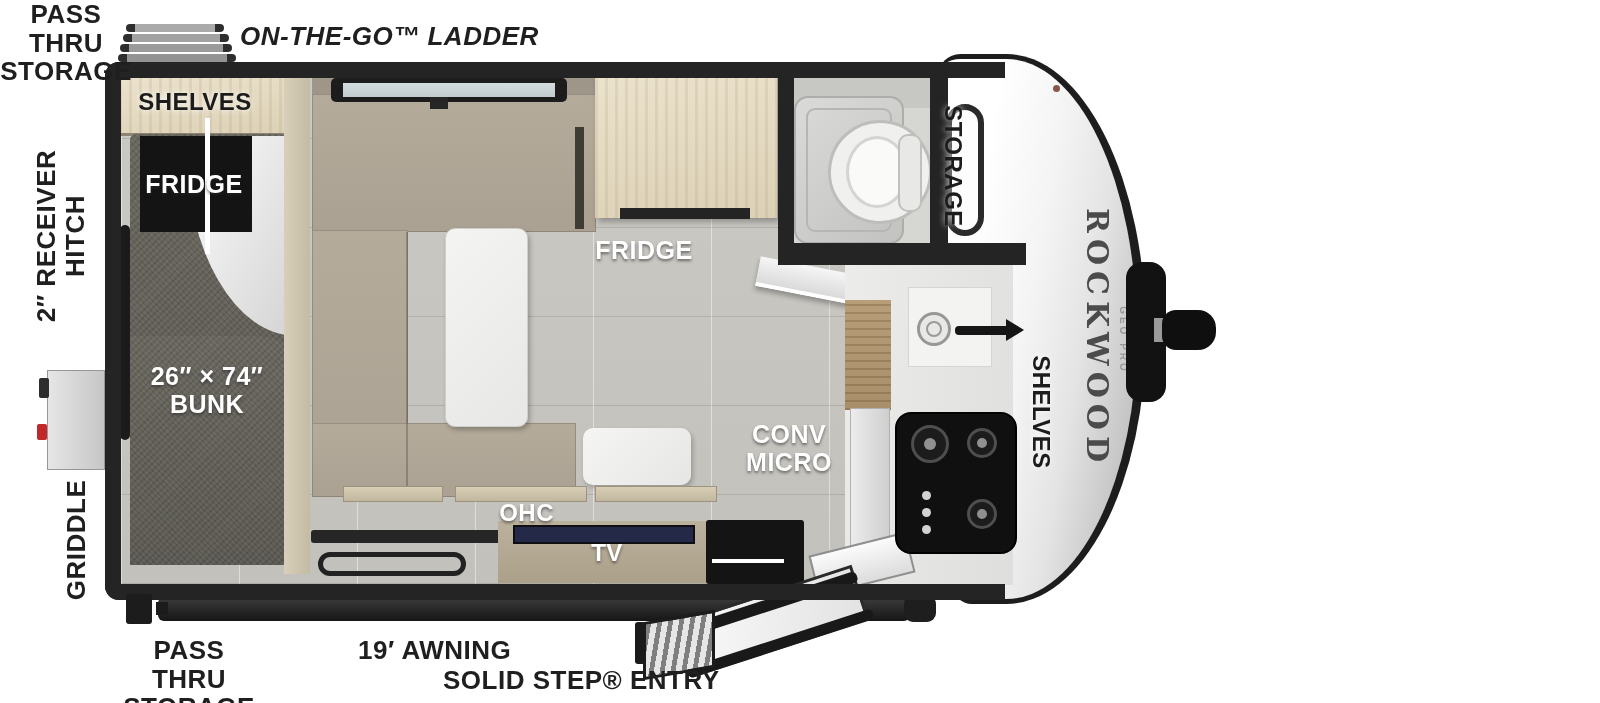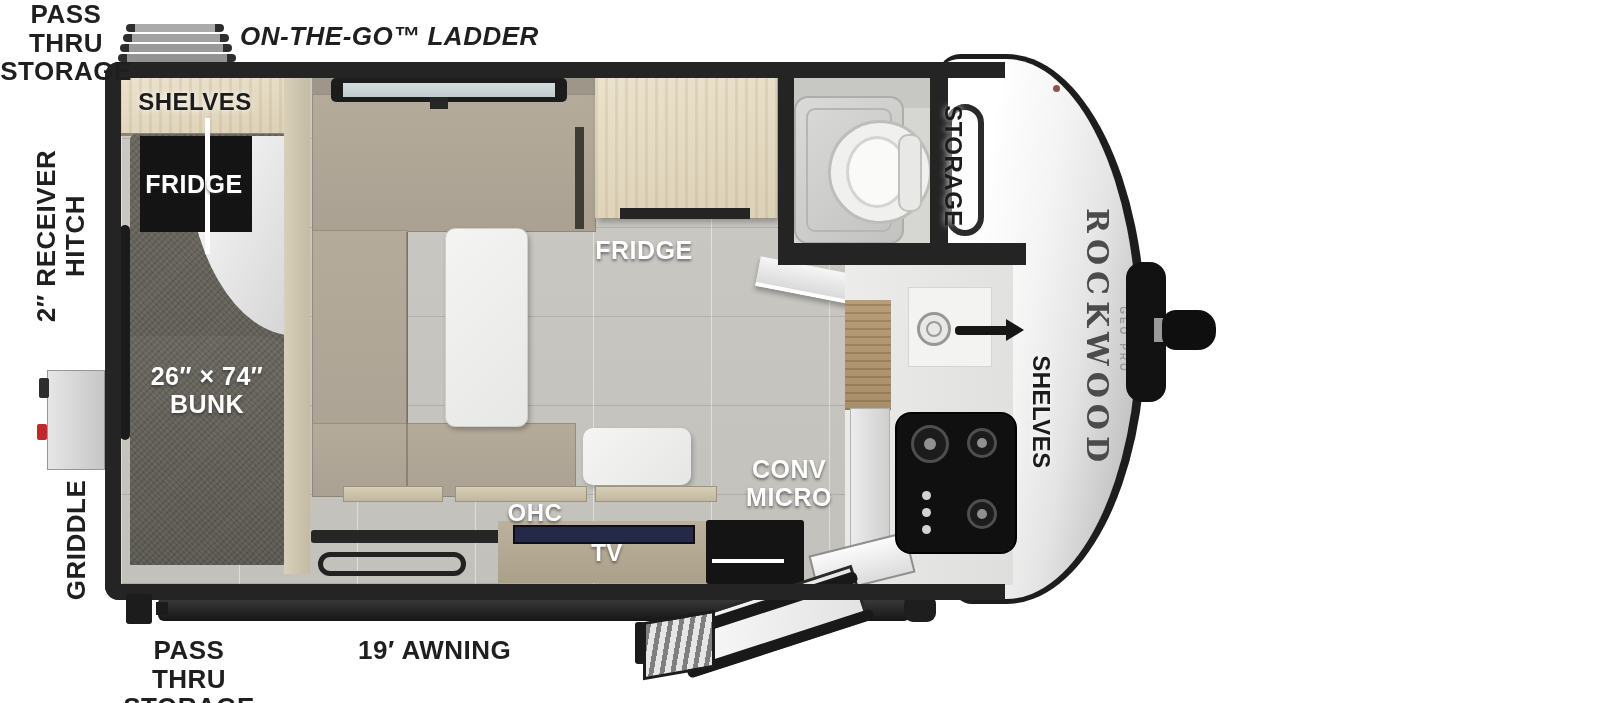--- a/index.html
+++ b/index.html
@@ -37,20 +37,21 @@
 
   <div class="ext" style="left:0;top:2;width:132px;">PASS THRU
 STORAGE</div>
   <div class="ext" style="left:240;left:240px;top:22px;white-space:nowrap;font-style:italic;">ON-THE-GO™ LADDER</div>
   <div class="ext rotccw" style="left:-37px;top:205px;width:200px;height:62px;">2″ RECEIVER
 HITCH</div>
   <div class="ext rotccw" style="left:7px;top:525px;width:140px;height:30px;">GRIDDLE</div>
   <div class="ext" style="left:113px;top:636px;width:152px;">PASS THRU
 STORAGE</div>
   <div class="ext" style="left:358px;top:636px;white-space:nowrap;">19′ AWNING</div>
+  <div class="ext" style="left:443px;top:666px;white-space:nowrap;">SOLID STEP® ENTRY</div>
 
   <div style="left:118px;top:24px;width:120px;height:40px;z-index:6;">
     <div style="left:8px;top:0;width:98px;height:8px;border-radius:4px;background:linear-gradient(90deg,#2e2e2e 0 9px,#aaa 9px calc(100% - 9px),#2e2e2e calc(100% - 9px));"></div>
     <div style="left:5px;top:10px;width:106px;height:8px;border-radius:4px;background:linear-gradient(90deg,#2e2e2e 0 9px,#a2a2a2 9px calc(100% - 9px),#2e2e2e calc(100% - 9px));"></div>
     <div style="left:2px;top:20px;width:112px;height:8px;border-radius:4px;background:linear-gradient(90deg,#2e2e2e 0 9px,#9a9a9a 9px calc(100% - 9px),#2e2e2e calc(100% - 9px));"></div>
     <div style="left:0;top:30px;width:118px;height:8px;border-radius:4px;background:linear-gradient(90deg,#2e2e2e 0 9px,#939393 9px calc(100% - 9px),#2e2e2e calc(100% - 9px));"></div>
   </div>
 
   <div style="left:47px;top:370px;width:58px;height:100px;background:linear-gradient(90deg,#e6e6e6,#c6c6c6);border:1px solid #979797;z-index:1;"></div>
   <div style="left:39px;top:378px;width:10px;height:20px;background:#2d2d2d;border-radius:2px;z-index:1;"></div>
@@ -97,21 +98,21 @@
   <div style="left:583px;top:428px;width:108px;height:57px;background:linear-gradient(135deg,#f5f5f4,#e6e6e4);border-radius:10px;box-shadow:2px 3px 5px rgba(0,0,0,.22);z-index:3;"></div>
 
   <div style="left:331px;top:78px;width:236px;height:24px;background:#1c1c1c;border-radius:5px;z-index:3;"></div>
   <div style="left:343px;top:83px;width:212px;height:14px;background:linear-gradient(#d3dcdf,#c2cccf);z-index:3;"></div>
   <div style="left:430px;top:97px;width:18px;height:12px;background:#262626;z-index:3;"></div>
 
 
   <div style="left:343px;top:486px;width:100px;height:16px;background:linear-gradient(#d8ceb6,#c2b89f);border:1px solid #9c937e;z-index:3;"></div>
   <div style="left:455px;top:486px;width:132px;height:16px;background:linear-gradient(#d8ceb6,#c2b89f);border:1px solid #9c937e;z-index:3;"></div>
   <div style="left:595px;top:486px;width:122px;height:16px;background:linear-gradient(#d8ceb6,#c2b89f);border:1px solid #9c937e;z-index:3;"></div>
-  <div class="int" style="left:497px;top:500px;width:76px;font-size:24px;">OHC</div>
+  <div class="int" style="left:478px;top:500px;width:76px;font-size:24px;text-align:right;">OHC</div>
 
   <div style="left:311px;top:530px;width:190px;height:13px;background:#262626;border-radius:3px;z-index:2;"></div>
   <div style="left:318px;top:552px;width:148px;height:24px;border:5px solid #222;border-radius:12px;z-index:2;"></div>
 
   <div style="left:498px;top:521px;width:214px;height:62px;background:linear-gradient(#bcb19d,#aba089);z-index:2;"></div>
   <div style="left:513px;top:525px;width:182px;height:19px;background:#232946;border:2px solid #0e0e14;z-index:3;"></div>
   <div class="int" style="left:574px;top:540px;width:66px;font-size:24px;">TV</div>
 
   <div class="woodlight" style="left:595px;top:70px;width:182px;height:148px;box-shadow:3px 4px 6px rgba(0,0,0,.28);"></div>
   <div style="left:620px;top:208px;width:130px;height:11px;background:#242424;z-index:3;"></div>
@@ -150,21 +151,21 @@
   <div style="left:911px;top:425px;width:38px;height:38px;border-radius:50%;border:3px solid #4e4e4e;background:#1c1c1c;z-index:5;"></div>
   <div style="left:924px;top:438px;width:12px;height:12px;border-radius:50%;background:#909090;z-index:5;"></div>
   <div style="left:967px;top:428px;width:30px;height:30px;border-radius:50%;border:3px solid #4e4e4e;background:#1c1c1c;z-index:5;"></div>
   <div style="left:977px;top:438px;width:10px;height:10px;border-radius:50%;background:#909090;z-index:5;"></div>
   <div style="left:967px;top:499px;width:30px;height:30px;border-radius:50%;border:3px solid #4e4e4e;background:#1c1c1c;z-index:5;"></div>
   <div style="left:977px;top:509px;width:10px;height:10px;border-radius:50%;background:#909090;z-index:5;"></div>
   <div style="left:922px;top:491px;width:9px;height:9px;border-radius:50%;background:#d2d2d2;z-index:5;"></div>
   <div style="left:922px;top:508px;width:9px;height:9px;border-radius:50%;background:#d2d2d2;z-index:5;"></div>
   <div style="left:922px;top:525px;width:9px;height:9px;border-radius:50%;background:#d2d2d2;z-index:5;"></div>
 
-  <div class="int" style="left:736px;top:455px;width:106px;">CONV
+  <div class="int" style="left:736px;top:420px;width:106px;">CONV
 MICRO</div>
   <div class="blackbox" style="left:706px;top:520px;width:98px;height:64px;border-radius:3px;"></div>
   <div style="left:712px;top:559px;width:72px;height:4px;background:#fff;z-index:4;"></div>
 
   <div class="blk rotcw" style="left:972px;top:399px;width:140px;height:26px;">SHELVES</div>
 
   <div style="left:812px;top:543px;width:100px;height:42px;transform:rotate(-14deg);background:linear-gradient(#fbfbfb,#dcdcdc);border:2px solid #8f8f8f;z-index:3;"></div>
 
   <div style="left:158px;top:597px;width:752px;height:24px;border-radius:6px;background:linear-gradient(#3c3c3c,#161616);z-index:3;"></div>
   <div style="left:904px;top:595px;width:32px;height:27px;border-radius:9px;background:#1e1e1e;z-index:3;"></div>

